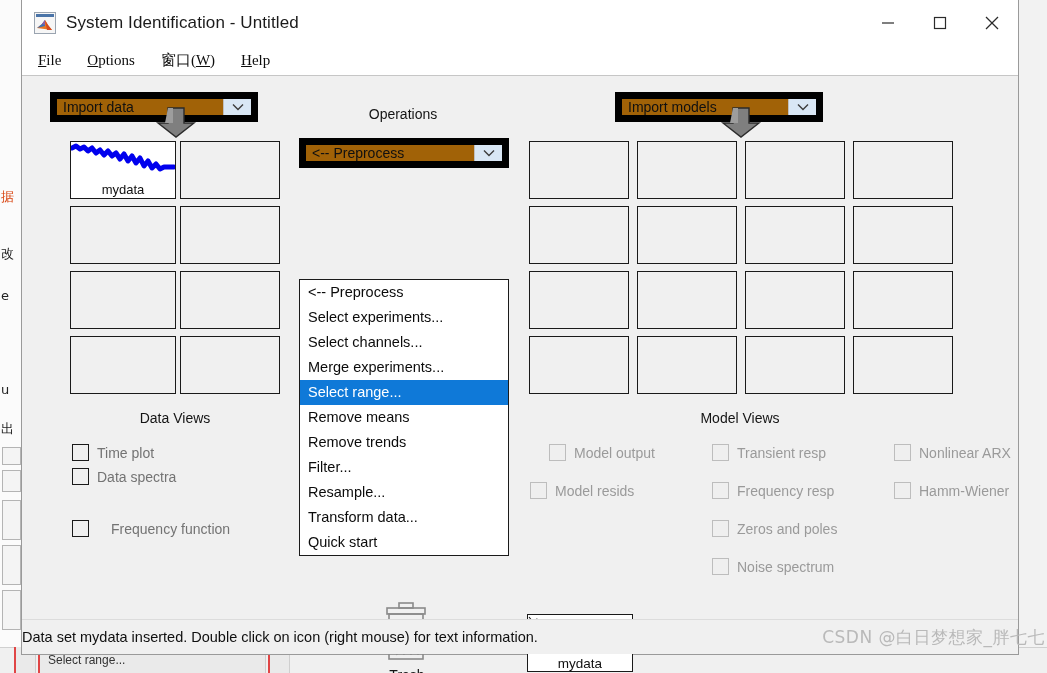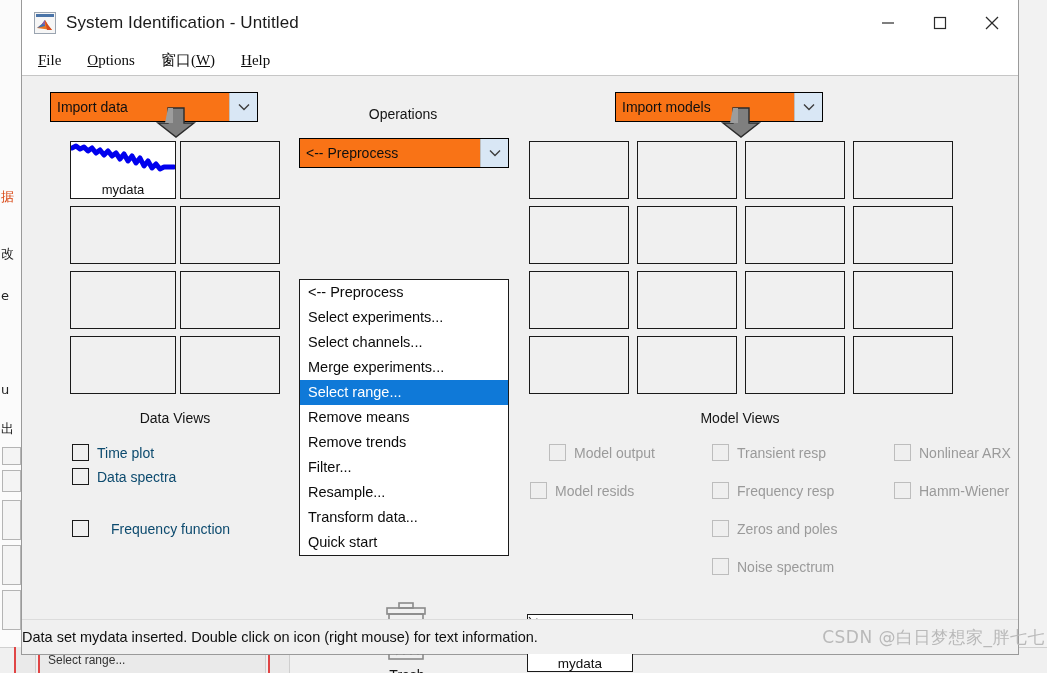--- a/index.html
+++ b/index.html
@@ -92,22 +92,22 @@
   }
   .menu-item u { text-decoration: underline; }
 
   
   #client {
     position: relative; height: 578px; background: #f0f0f0;
   }
 
   
   .combo {
-    position: absolute; height: 30px; background: #f97316;
-    border: 1px solid #000000; display: flex; align-items: center;
+    position: absolute; height: 30px; background: #a16207;
+    border: 7px solid #000000; display: flex; align-items: center;
     cursor: default;
   }
   .combo .combo-text {
     flex: 1; padding-left: 6px; font-size: 14px; color: #101010;
     white-space: nowrap; overflow: hidden;
   }
   .combo .combo-arrow {
     width: 28px; height: 100%; background: #d9e7f5;
     border-left: 1px solid #bfbfbf;
     display: flex; align-items: center; justify-content: center;
@@ -133,21 +133,21 @@
   }
 
   .cbrow {
     position: absolute; display: flex; align-items: center; cursor: default;
   }
   .cbox {
     width: 17px; height: 17px; border: 1.4px solid #1a1a1a;
     background: #f0f0f0; flex: none; margin-right: 8px;
   }
   .cbrow.disabled .cbox { border-color: #bdbdbd; background: #efefef; }
-  .cblabel { font-size: 14px; color: #0c4a6e; white-space: nowrap; }
+  .cblabel { font-size: 14px; color: #737373; white-space: nowrap; }
   .cbrow.disabled .cblabel { color: #9a9a9a; }
 
   
   #opsdrop {
     position: absolute; left: 277px; top: 203px; width: 210px;
     background: #ffffff; border: 1.5px solid #1a1a1a;
     z-index: 40;
   }
   .drop-item {
     height: 25px; line-height: 25px; padding-left: 8px;

